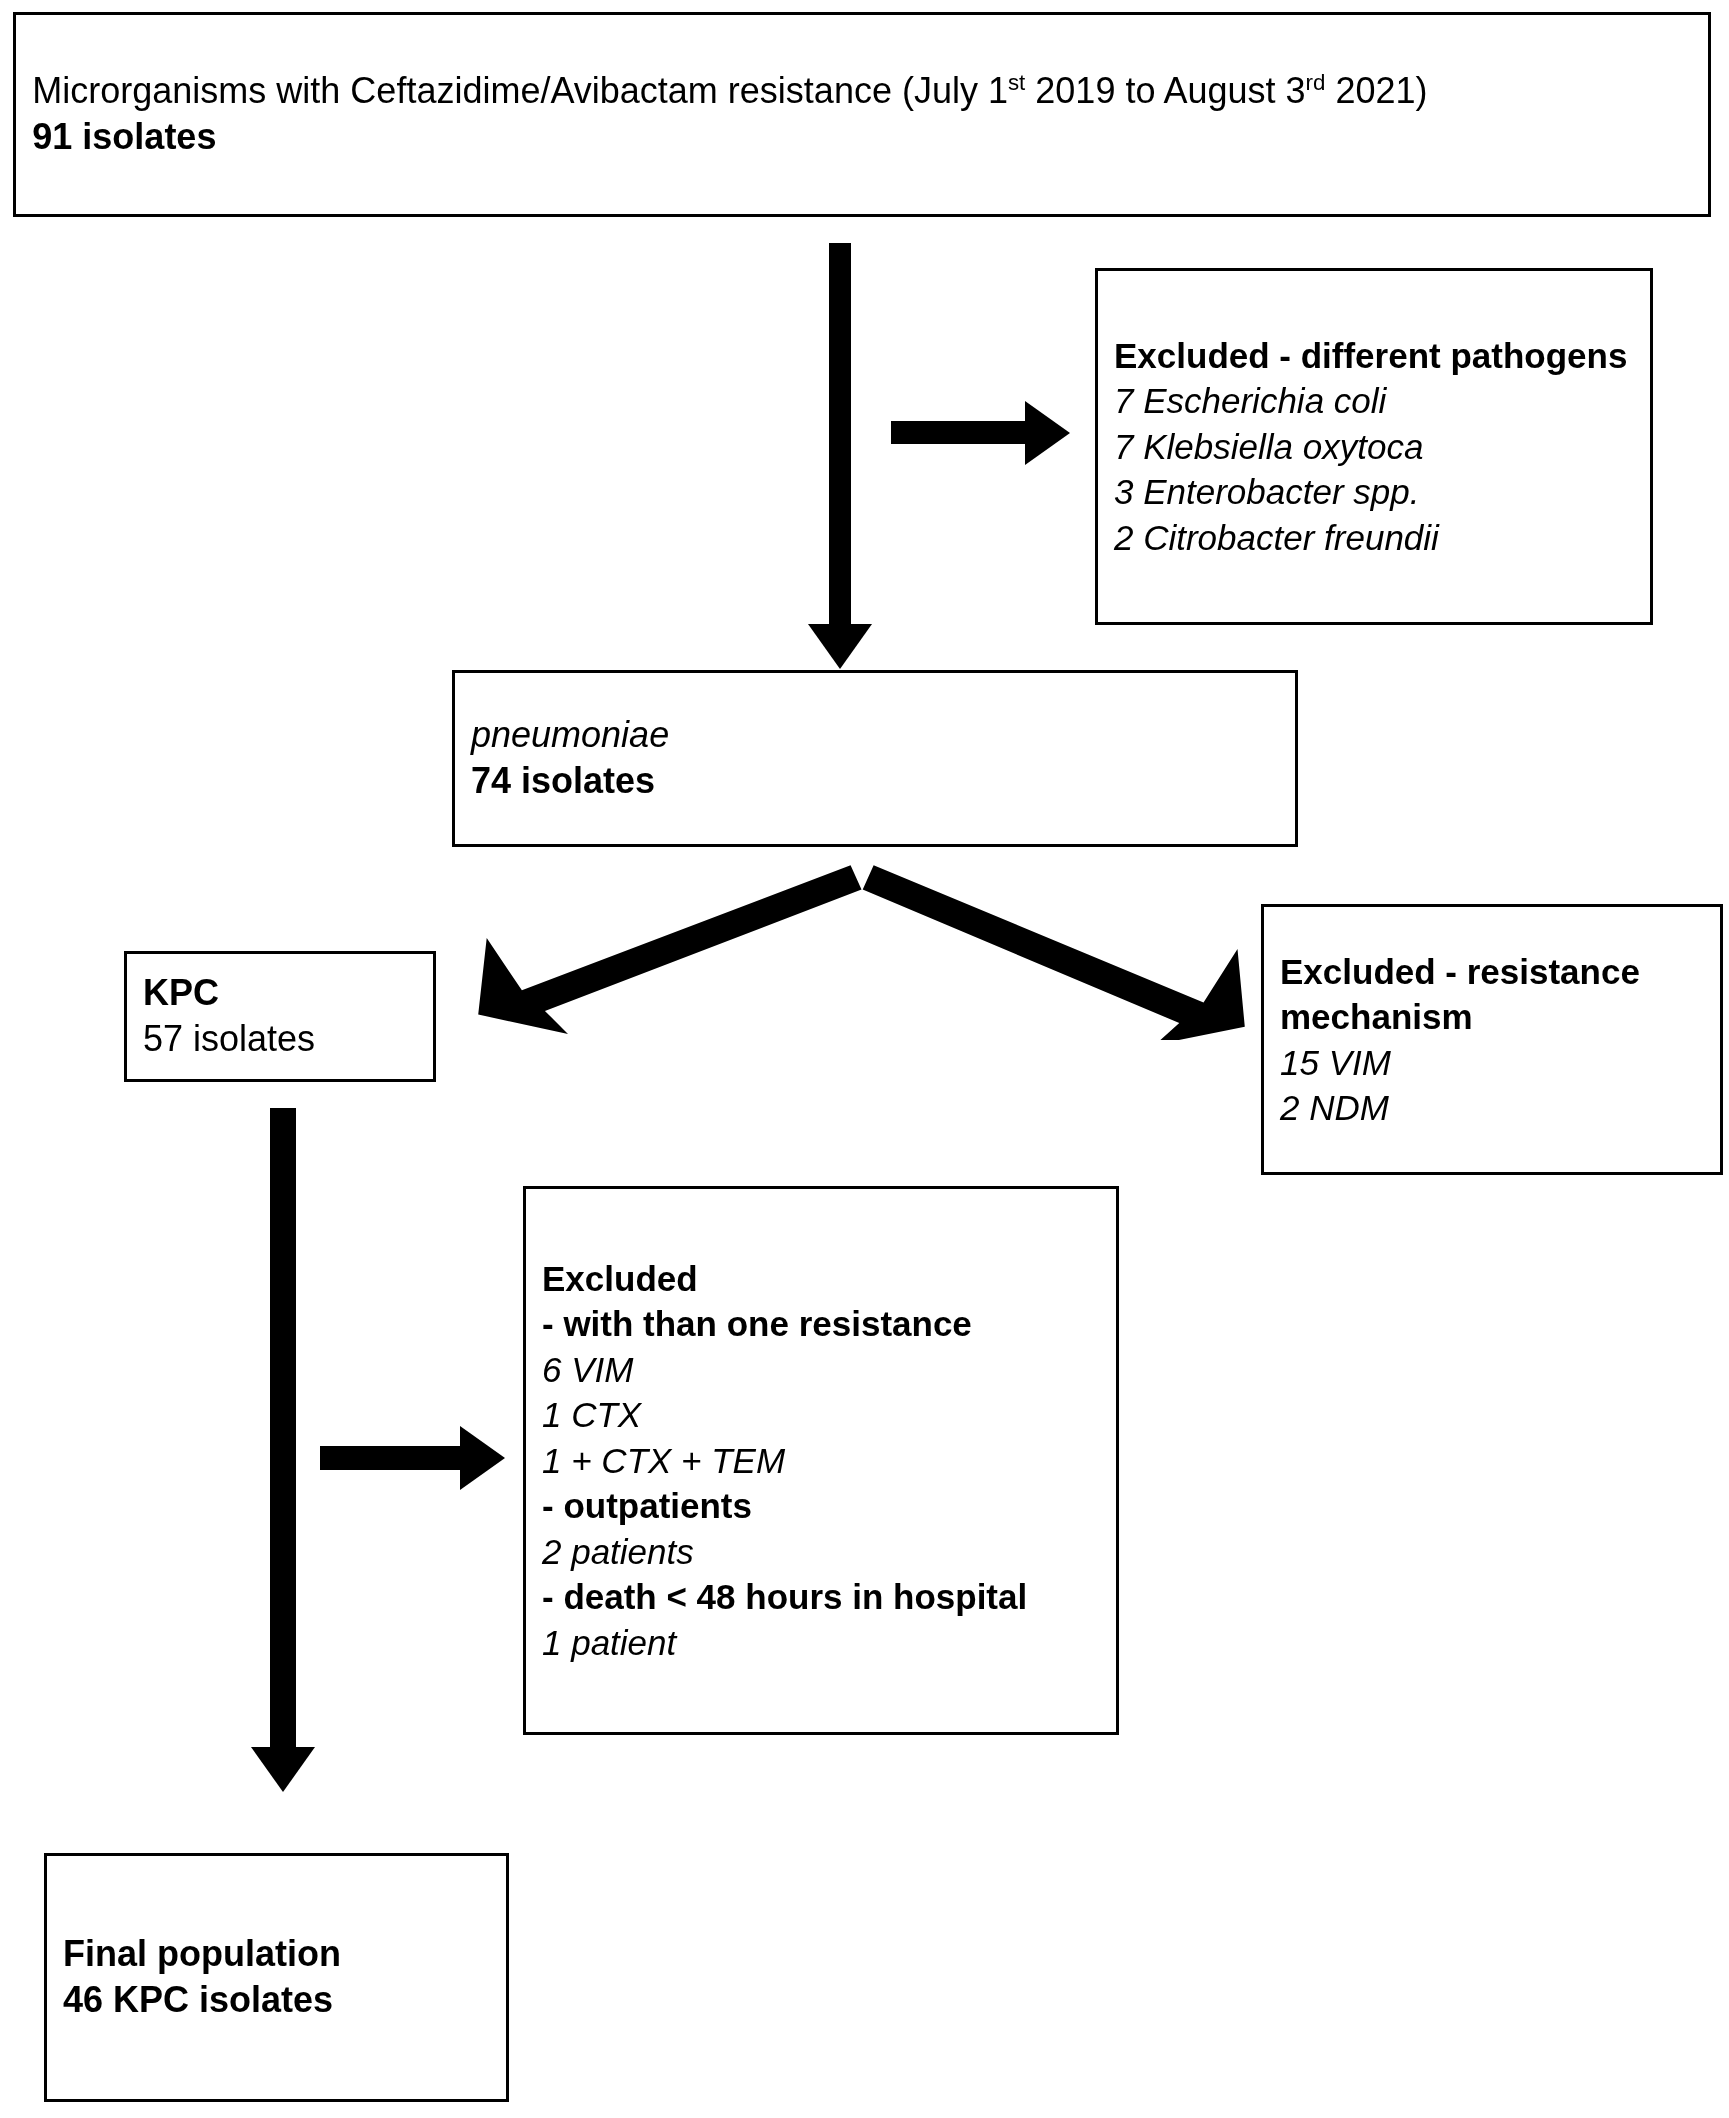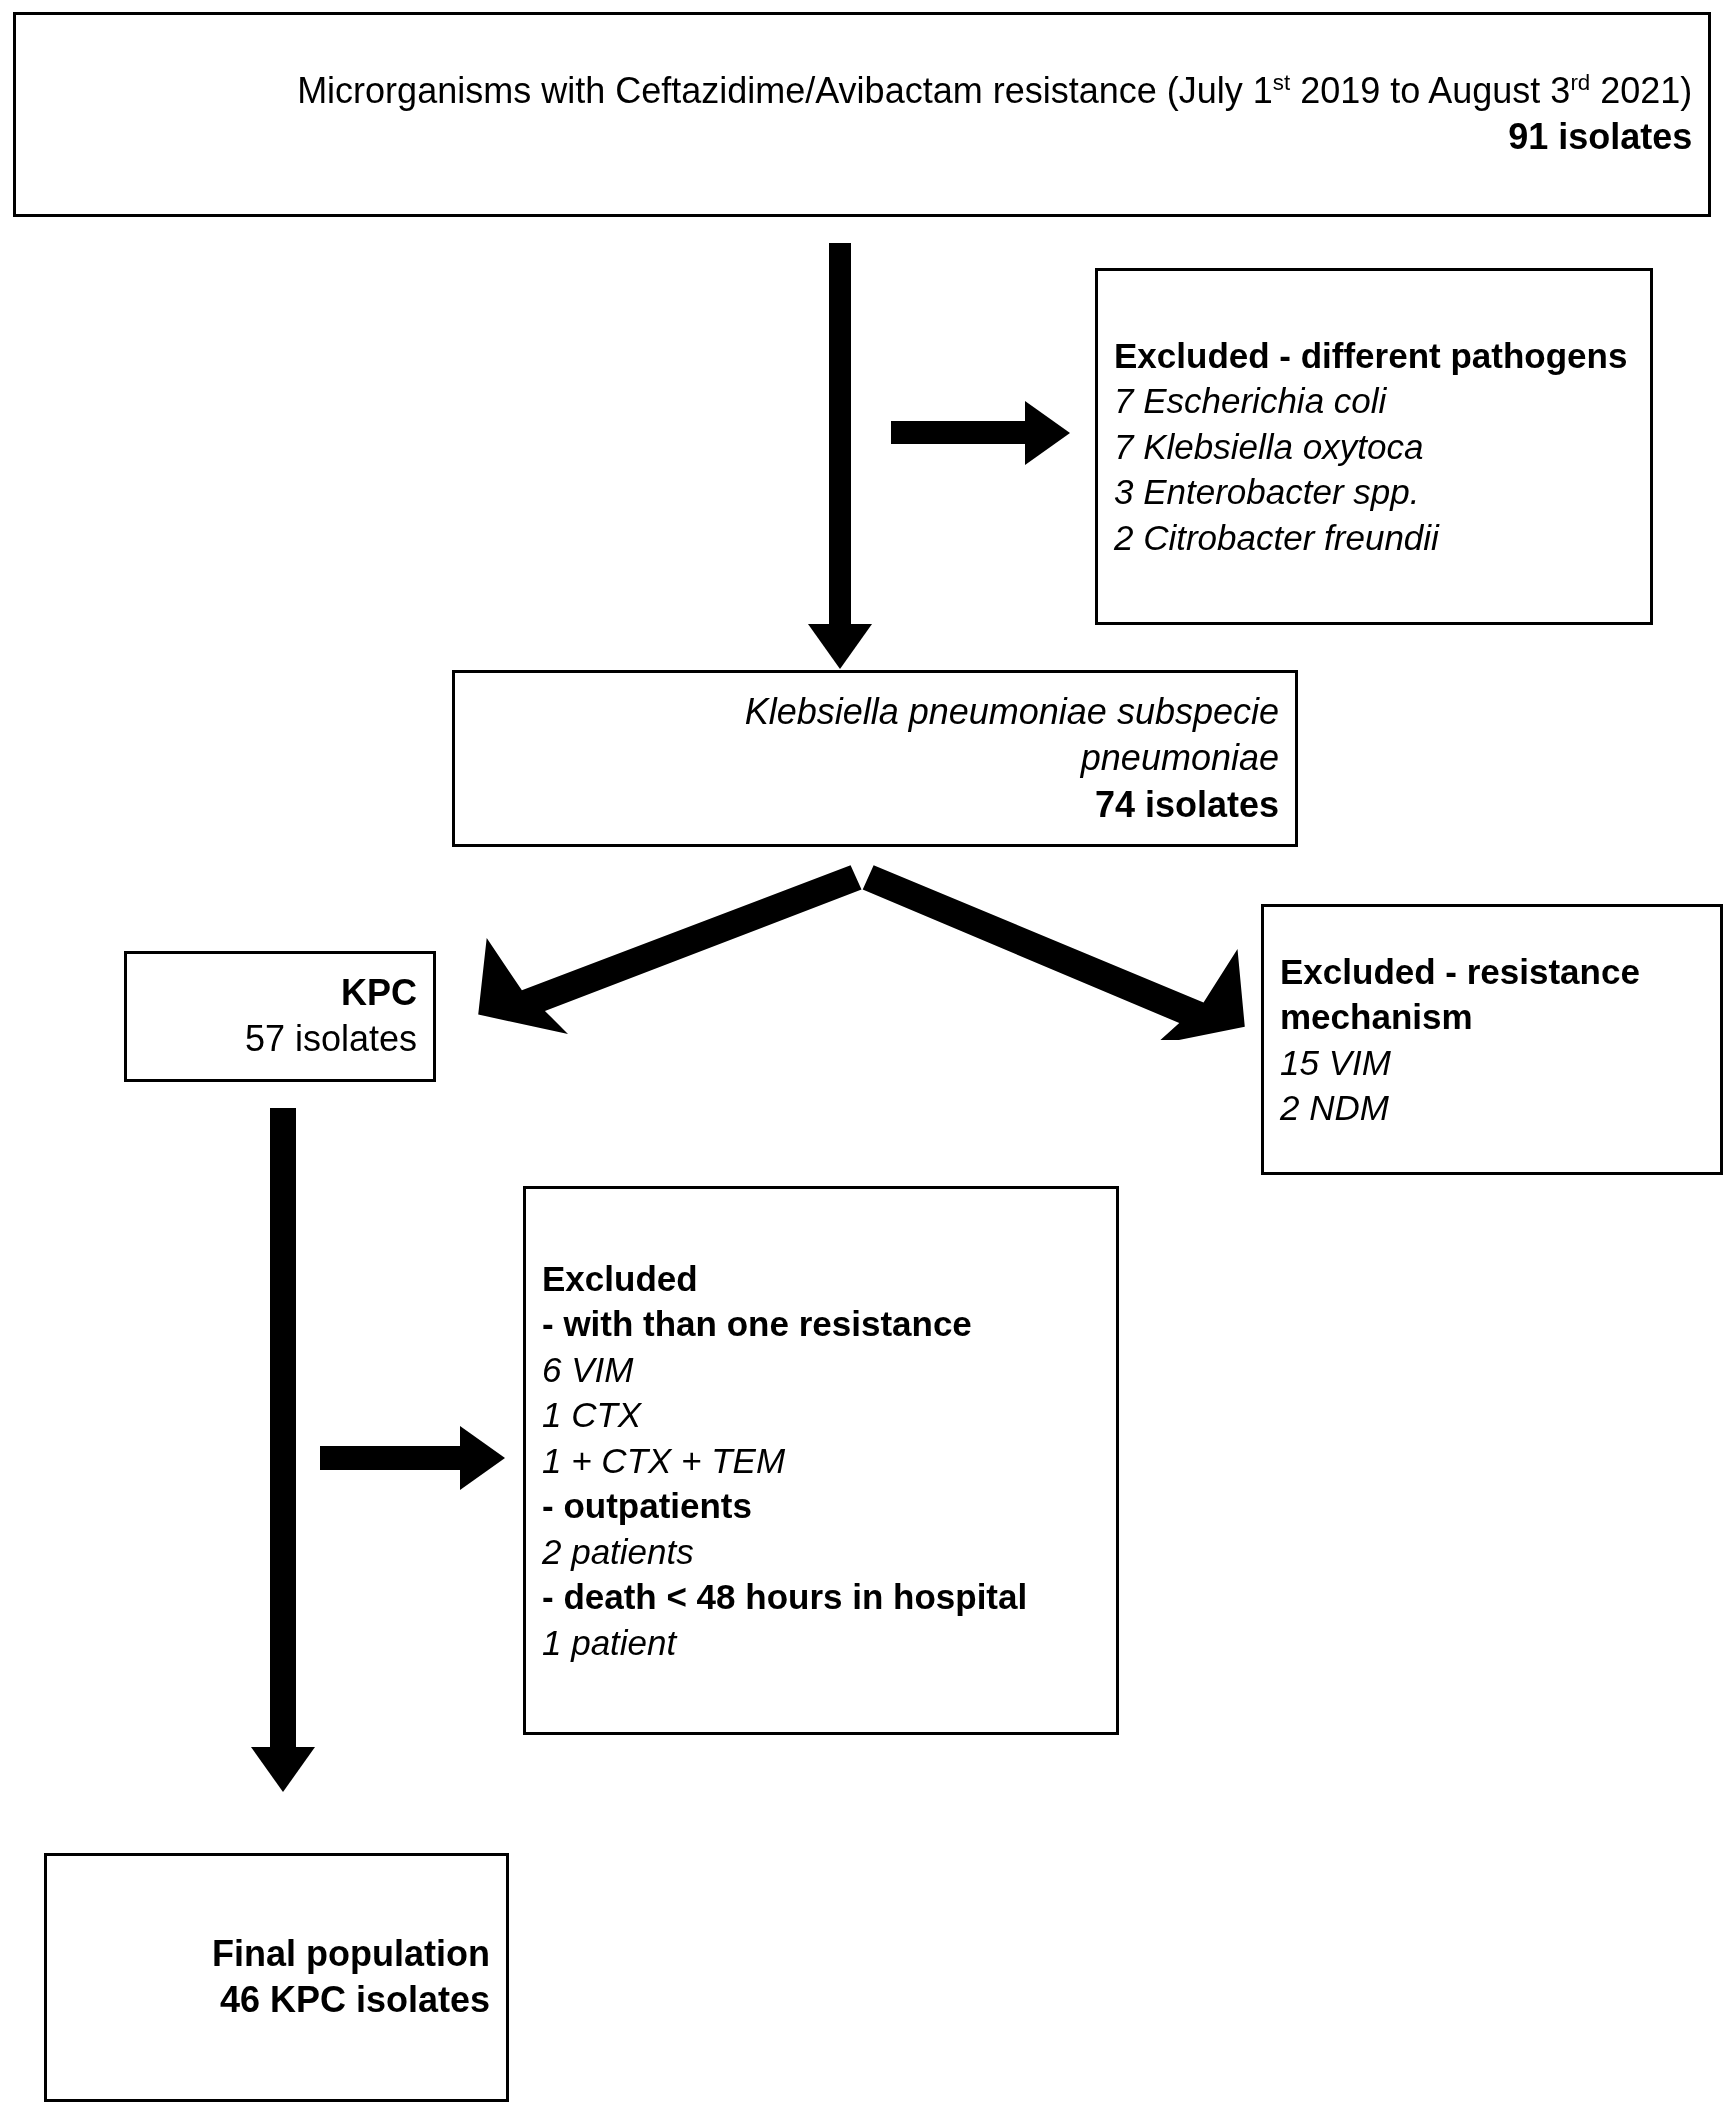--- a/index.html
+++ b/index.html
@@ -27,21 +27,21 @@
     left: 0; right: 0; top: 50%;
     transform: translateY(-50%);
     padding: 0 16px;
     box-sizing: border-box;
   }
   .line {
     display: block;
     line-height: 1.30;
     white-space: nowrap;
   }
-  .center { text-align: right; }
+  .center { text-align: left; }
   .left   { text-align: left; }
   .bold   { font-weight: bold; }
   .ital   { font-style: italic; }
   .normal { font-weight: normal; }
   .gap    { height: 0.52em; }
 
   
   .fs-title   { font-size: 36px; }
   .fs-body    { font-size: 36px; }
   .fs-boxbody { font-size: 35px; }
@@ -104,21 +104,20 @@
       <span class="line left fs-boxbody bold">Excluded - different pathogens</span>
       <span class="line left fs-boxbody ital">7 Escherichia coli</span>
       <span class="line left fs-boxbody ital">7 Klebsiella oxytoca</span>
       <span class="line left fs-boxbody ital">3 Enterobacter spp.</span>
       <span class="line left fs-boxbody ital">2 Citrobacter freundii</span>
     </div>
   </div>
 
   <div class="box" style="left:452px; top:670px; width:846px; height:177px;">
     <div class="box-inner">
-      <span class="line center fs-body ital">Klebsiella pneumoniae subspecie</span>
       <span class="line center fs-body ital">pneumoniae</span>
       <span class="line center fs-body bold">74 isolates</span>
     </div>
   </div>
 
   <div class="diag-arrow" style="left:449px; top:852px; width:825px; height:188px;">
     <svg width="825" height="188" viewBox="0 0 1360 310">
 
       <polygon points="662,22 680,62 158,262 196,300 48,268 62,142 120,228" fill="#000000"></polygon>
 

